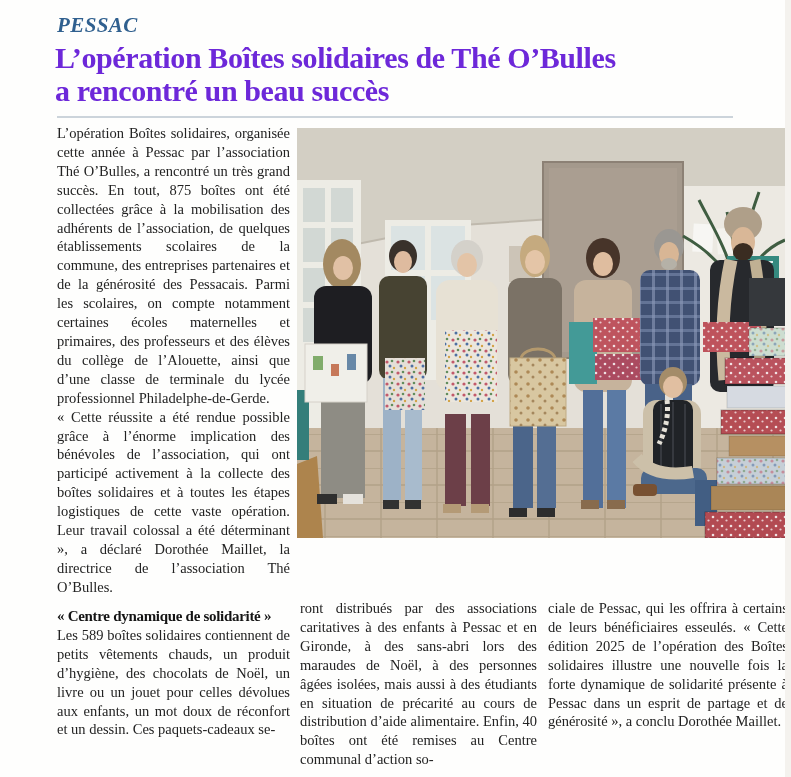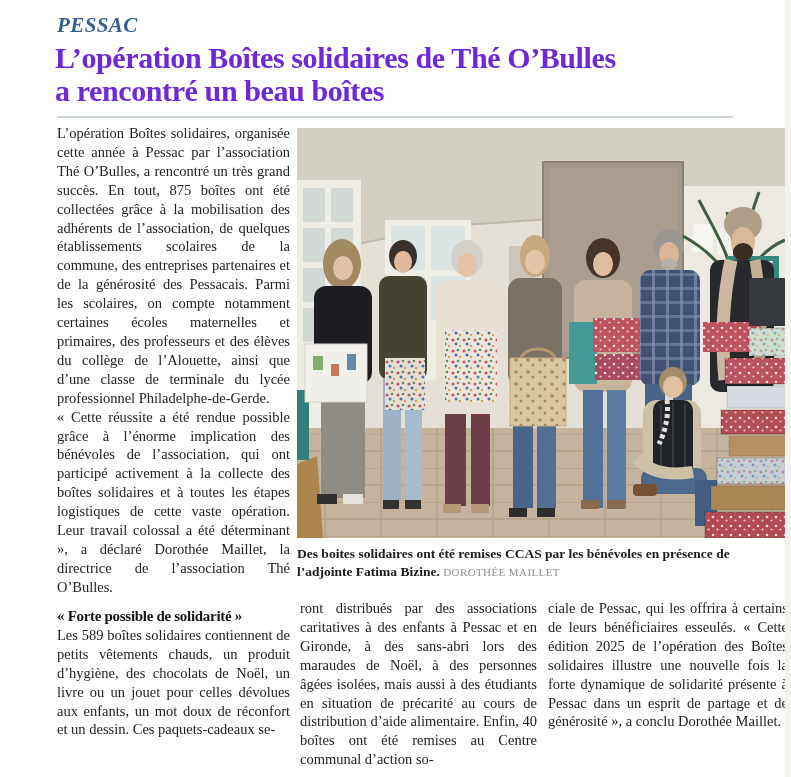--- a/index.html
+++ b/index.html
@@ -51,32 +51,32 @@
 </style>
 </head>
 <body>
 
 <div class="page">
 
   <div class="kicker">PESSAC</div>
 
   <h1 class="headline" style="margin:0;">
     <span>L’opération Boîtes solidaires de Thé O’Bulles</span><br>
-    <span>a rencontré un beau boîtes</span>
+    <span>a rencontré un beau succès</span>
   </h1>
 
   <div class="headline-rule"></div>
 
   <div class="bodycol col-left-a">
     <p>L’opération Boîtes solidaires, organisée cette année à Pessac par l’association Thé O’Bulles, a rencontré un très grand succès. En tout, 875 boîtes ont été collectées grâce à la mobilisation des adhérents de l’association, de quelques établissements scolaires de la commune, des entreprises partenaires et de la générosité des Pessacais. Parmi les scolaires, on compte notamment certaines écoles maternelles et primaires, des professeurs et des élèves du collège de l’Alouette, ainsi que d’une classe de terminale du lycée professionnel Philadelphe-de-Gerde.</p>
     <p>« Cette réussite a été rendue possible grâce à l’énorme implication des bénévoles de l’association, qui ont participé activement à la collecte des boîtes solidaires et à toutes les étapes logistiques de cette vaste opération. Leur travail colossal a été déterminant », a déclaré Dorothée Maillet, la directrice de l’association Thé O’Bulles.</p>
   </div>
 
   <div class="bodycol col-left-b">
-    <p class="subhead">« Forte possible de solidarité »</p>
+    <p class="subhead">« Centre dynamique de solidarité »</p>
     <p>Les 589 boîtes solidaires contiennent de petits vêtements chauds, un produit d’hygiène, des chocolats de Noël, un livre ou un jouet pour celles dévolues aux enfants, un mot doux de réconfort et un dessin. Ces paquets-cadeaux se-</p>
   </div>
 
   <div class="photo">
     <svg width="494" height="410" viewBox="0 0 494 410">
       <defs>
         <pattern id="speck" width="9" height="9" patternUnits="userSpaceOnUse">
           <circle cx="2" cy="2" r="1.3" fill="#fff" opacity=".85"></circle>
           <circle cx="6.5" cy="5.5" r="1.1" fill="#fff" opacity=".7"></circle>
         </pattern>
@@ -260,24 +260,20 @@
           <rect x="420" y="330" width="74" height="26" fill="url(#floral)" opacity=".55"></rect>
         <rect x="414" y="358" width="80" height="24" fill="#ad8653"></rect>
         <rect x="408" y="384" width="86" height="26" fill="#b84750"></rect>
           <rect x="408" y="384" width="86" height="26" fill="url(#speck)"></rect>
         <rect x="452" y="200" width="42" height="28" fill="#cfe0d2"></rect>
           <rect x="452" y="200" width="42" height="28" fill="url(#floral)" opacity=".5"></rect>
       </g>
     </svg>
   </div>
 
-  <div class="caption">
-    <span>Des boites solidaires ont été remises CCAS par les bénévoles en présence de l’adjointe Fatima Bizine.</span>
-    <span class="credit">DOROTHÉE MAILLET</span>
-  </div>
 
   <div class="bodycol col-mid">
     <p>ront distribués par des associations caritatives à des enfants à Pessac et en Gironde, à des sans-abri lors des maraudes de Noël, à des personnes âgées isolées, mais aussi à des étudiants en situation de précarité au cours de distribution d’aide alimentaire. Enfin, 40 boîtes ont été remises au Centre communal d’action so-</p>
   </div>
 
   <div class="bodycol col-right">
     <p>ciale de Pessac, qui les offrira à certains de leurs bénéficiaires esseulés. « Cette édition 2025 de l’opération des Boîtes solidaires illustre une nouvelle fois la forte dynamique de solidarité présente à Pessac dans un esprit de partage et de générosité », a conclu Dorothée Maillet.</p>
   </div>
 
   <div class="page-edge"></div>

